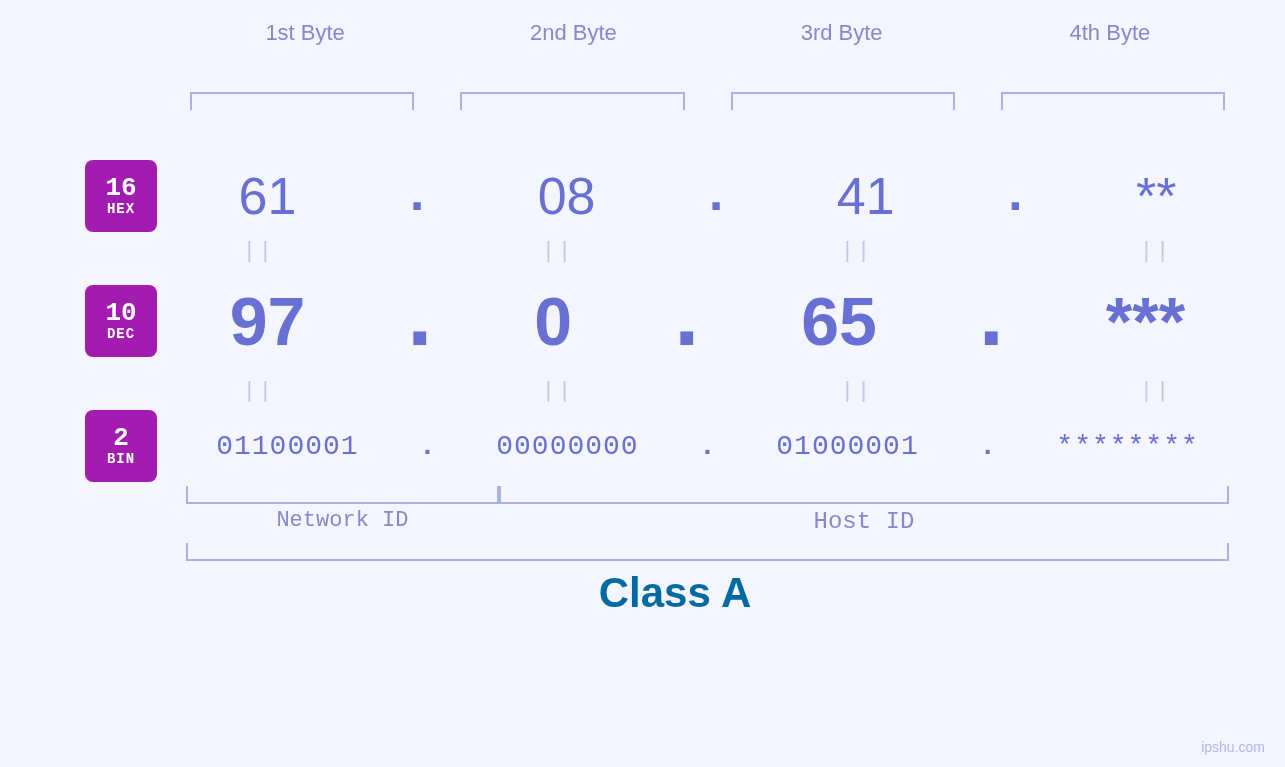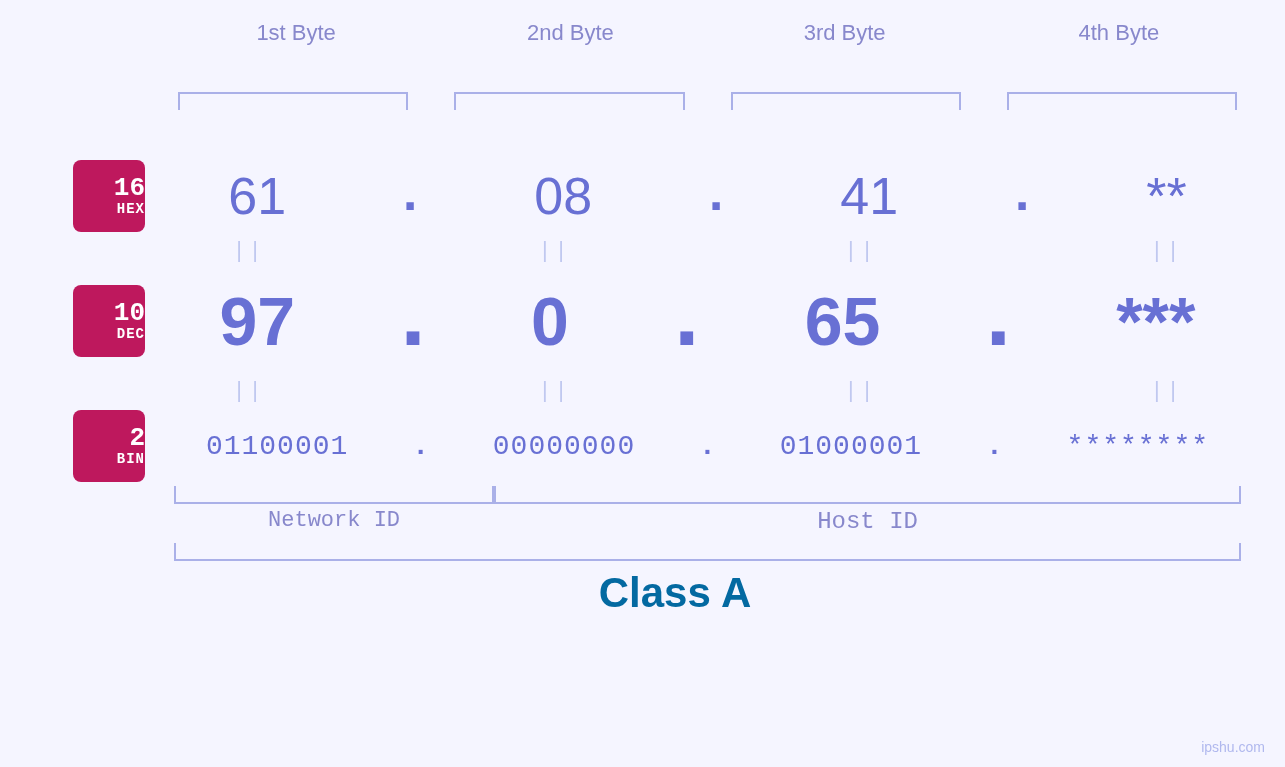--- a/index.html
+++ b/index.html
@@ -12,40 +12,40 @@
       overflow: hidden;
       position: relative;
     }
 
     .container {
       width: 100%;
       height: 100%;
       display: flex;
       flex-direction: column;
       align-items: center;
-      padding: 20px 44px;
+      padding: 20px 56px;
       gap: 40px;
     }
 
     .byte-header {
       flex: 1;
       text-align: center;
       color: #8888cc;
       font-size: 22px;
       font-family: Arial, sans-serif;
     }
 
     .base-badge {
       width: 72px;
       height: 72px;
       border-radius: 8px;
-      background: #be185d;
+      background: #a21caf;
       display: flex;
       flex-direction: column;
-      align-items: flex-end;
+      align-items: center;
       justify-content: center;
       color: white;
     }
 
     .badge-number {
       font-size: 26px;
       font-weight: bold;
       line-height: 1;
     }
 

